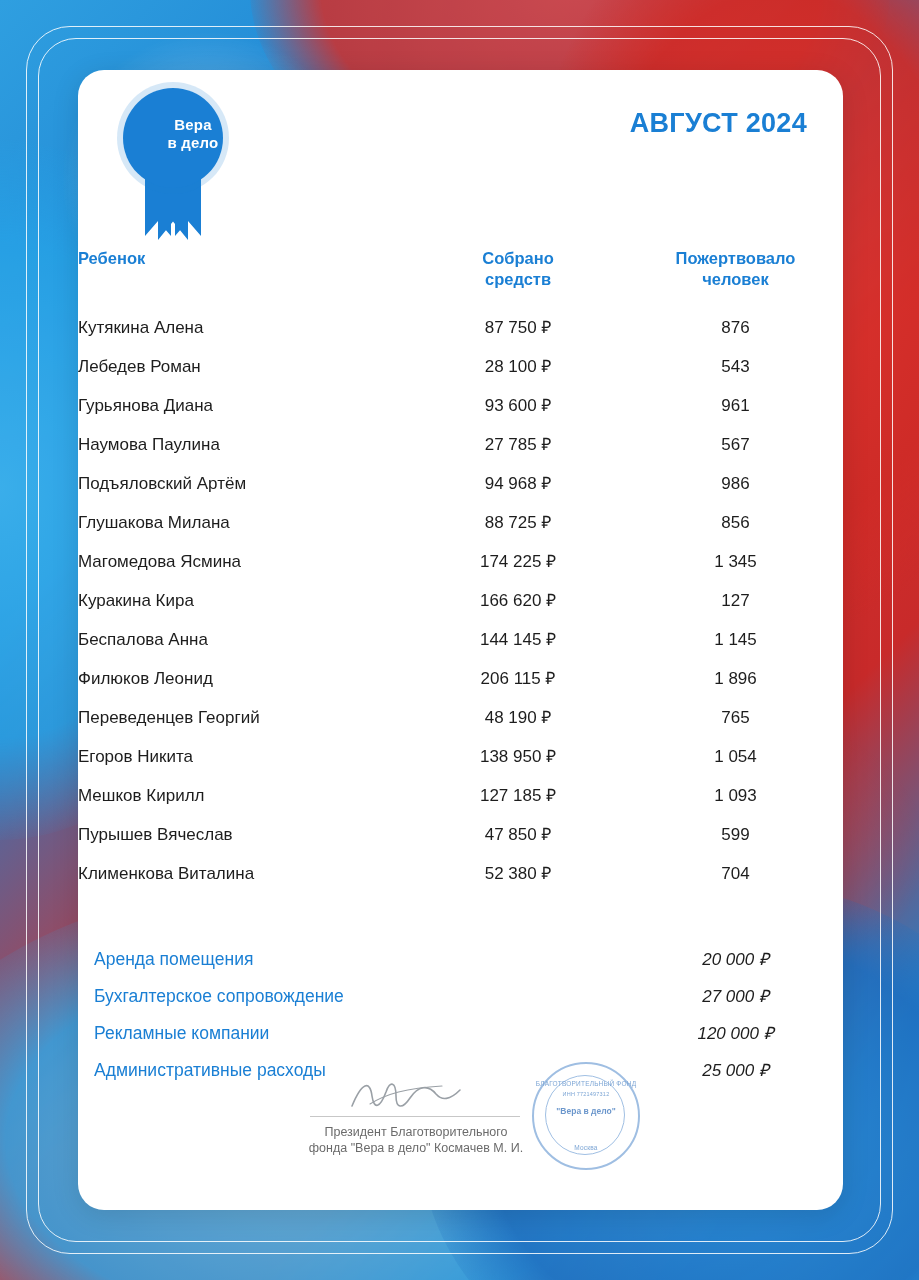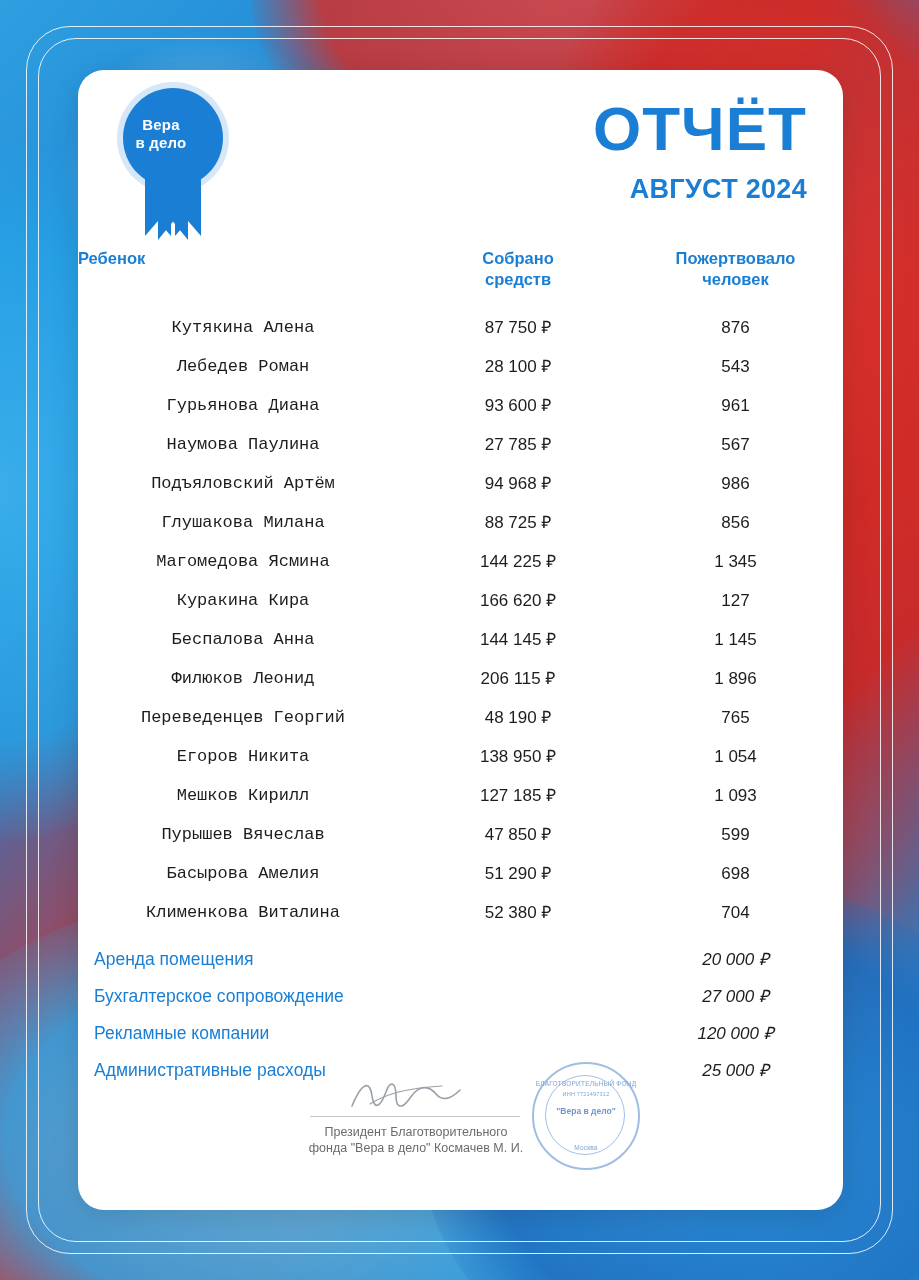--- a/index.html
+++ b/index.html
@@ -111,20 +111,21 @@
   .logo-text {
     position: absolute;
     left: 0; top: 28px;
     width: 86px;
     text-align: center;
     color: #ffffff;
     font-size: 15px;
     font-weight: bold;
     line-height: 18px;
     letter-spacing: 0.2px;
+    padding-left: 32px;
   }
   .logo-ribbon-l, .logo-ribbon-r {
     position: absolute;
     top: 86px;
     width: 26px;
     height: 62px;
     background: #1a7fd4;
   }
   .logo-ribbon-l { left: 27px; clip-path: polygon(0 0, 100% 0, 100% 100%, 50% 76%, 0 100%); }
   .logo-ribbon-r { left: 57px; clip-path: polygon(0 0, 100% 0, 100% 100%, 50% 76%, 0 100%); }
@@ -184,21 +185,21 @@
   th.h-name  { text-align: left; padding-left: 36px; }
   th.h-sum   { text-align: center; }
   th.h-count { text-align: center; }
 
   table.report tbody td {
     font-size: 17px;
     color: #1d1d1d;
     padding: 9.5px 0;
     line-height: 20px;
   }
-  td.t-name  { text-align: center; padding-left: 36px; font-family: Liberation Mono, monospace; }
+  td.t-name  { text-align: left; padding-left: 36px; }
   td.t-sum   { text-align: center; }
   td.t-count { text-align: center; }
 
   tr.total td {
     font-weight: bold;
     padding-top: 12px;
   }
 
   
   .expenses {
@@ -322,21 +323,20 @@
         <div class="logo-ribbon-r"></div>
         <div class="logo-ribbon-mid"></div>
         <div class="logo-circle"></div>
         <div class="logo-text">
           <div>Вера</div>
           <div>в дело</div>
         </div>
       </div>
 
       <div class="title-block">
-        <div class="report-title">ОТЧЁТ</div>
         <div class="report-period">АВГУСТ 2024</div>
       </div>
     </div>
 
     <div class="table-wrap">
       <table class="report">
         <colgroup>
           <col class="c-name">
             <col class="c-sum">
             <col class="c-count">
@@ -380,21 +380,21 @@
               <td class="t-sum">94 968 ₽</td>
               <td class="t-count">986</td>
             </tr>
             <tr>
               <td class="t-name">Глушакова Милана</td>
               <td class="t-sum">88 725 ₽</td>
               <td class="t-count">856</td>
             </tr>
             <tr>
               <td class="t-name">Магомедова Ясмина</td>
-              <td class="t-sum">144 225 ₽</td>
+              <td class="t-sum">174 225 ₽</td>
               <td class="t-count">1 345</td>
             </tr>
             <tr>
               <td class="t-name">Куракина Кира</td>
               <td class="t-sum">166 620 ₽</td>
               <td class="t-count">127</td>
             </tr>
             <tr>
               <td class="t-name">Беспалова Анна</td>
               <td class="t-sum">144 145 ₽</td>
@@ -417,25 +417,20 @@
             </tr>
             <tr>
               <td class="t-name">Мешков Кирилл</td>
               <td class="t-sum">127 185 ₽</td>
               <td class="t-count">1 093</td>
             </tr>
             <tr>
               <td class="t-name">Пурышев Вячеслав</td>
               <td class="t-sum">47 850 ₽</td>
               <td class="t-count">599</td>
-            </tr>
-            <tr>
-              <td class="t-name">Басырова Амелия</td>
-              <td class="t-sum">51 290 ₽</td>
-              <td class="t-count">698</td>
             </tr>
             <tr>
               <td class="t-name">Клименкова Виталина</td>
               <td class="t-sum">52 380 ₽</td>
               <td class="t-count">704</td>
             </tr>
           </tbody>
       </table>
     </div>
 

